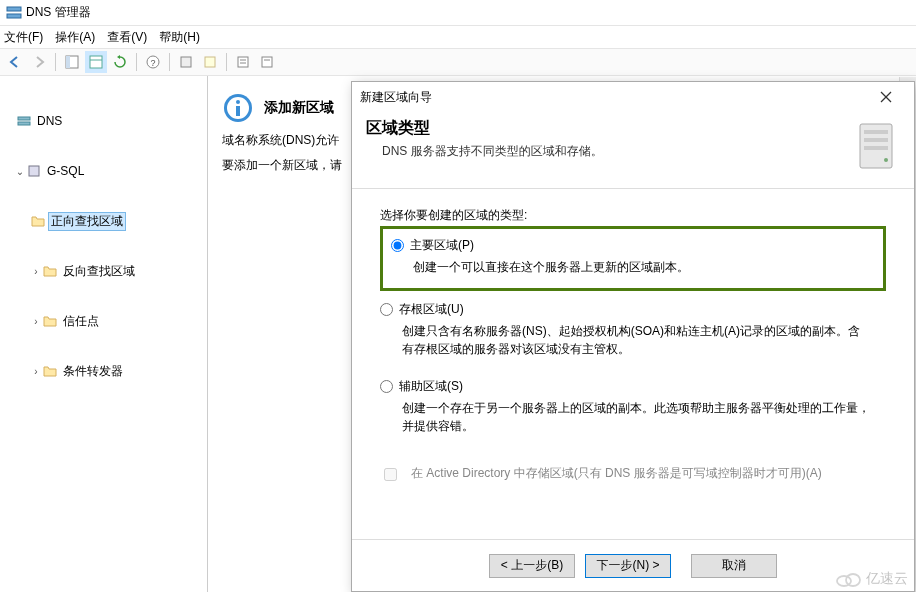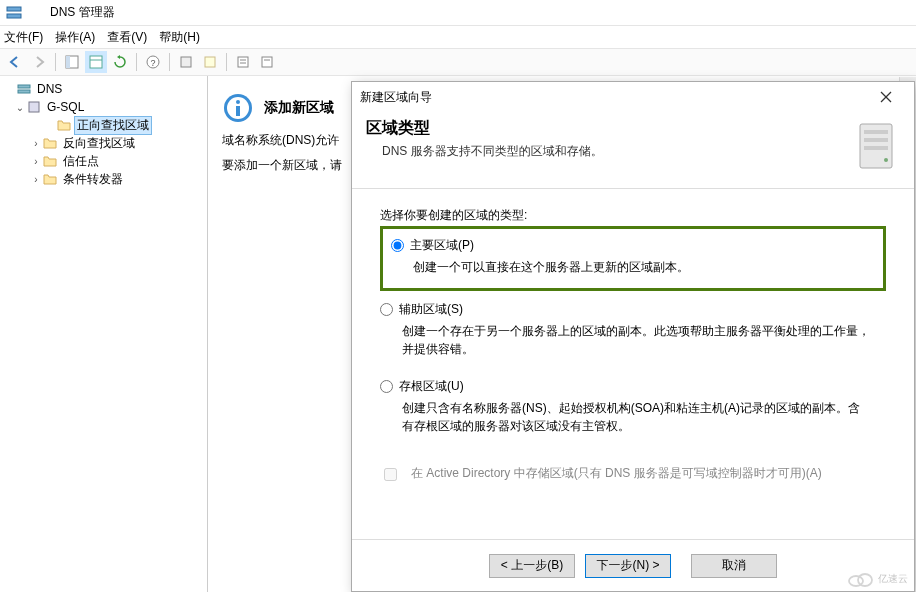--- a/index.html
+++ b/index.html
@@ -1,26 +1,26 @@
 <!DOCTYPE html>
 <html><head>
 <meta charset="utf-8">
 <style>
   * { box-sizing: border-box; font-family: "Segoe UI", Tahoma, sans-serif; }
   body { margin: 0; width: 916px; height: 592px; background: #fff; font-size: 12px; overflow: hidden; position: relative; }
-  .titlebar { height: 26px; display: flex; align-items: center; padding: 0 6px; border-bottom: 1px solid #e5e5e5; gap: 24px; }
+  .titlebar { height: 26px; display: flex; align-items: center; padding: 0 6px; border-bottom: 1px solid #e5e5e5; }
   .titlebar .app-icon { width: 16px; height: 16px; margin-right: 4px; }
   .menubar { height: 22px; display: flex; align-items: center; padding: 0 4px; gap: 12px; }
   .menubar span { cursor: default; }
   .toolbar { height: 28px; display: flex; align-items: center; padding: 0 4px; gap: 2px; border-top: 1px solid #e5e5e5; border-bottom: 1px solid #e5e5e5; background: #fafafa;}
   .toolbar .btn { width:22px; height:22px; display:flex; align-items:center; justify-content:center; border:1px solid transparent; }
   .toolbar .sep { width:1px; height:18px; background:#ccc; margin:0 3px; }
   .main { display:flex; height: calc(100% - 76px); }
   .treepanel { width:208px; border-right:1px solid #ccc; padding:4px 0; background:#fff; overflow:hidden;}
-  .tree-node { display:flex; align-items:center; height:18px; padding-left:4px; white-space:nowrap;}
+  .tree-node { display:flex; align-items:center; height:18px; padding-left:4px; white-space:nowrap;margin-top:32px;}
   .tree-node .caret { width:12px; text-align:center; color:#555; font-size:10px; cursor:pointer;}
   .tree-node .nicon { width:16px; height:16px; margin-right:2px; display:flex; align-items:center; justify-content:center; }
   .tree-node.selected .label { background:#cde8ff; border:1px solid #7ab8e8; padding:0 2px; }
   .tree-node .label { padding:0 3px; }
   .content { flex:1; padding:16px 14px; position:relative; }
   .content-header { display:flex; align-items:center; gap:10px; }
   .info-icon { width:32px; height:32px; }
   .content-header h2 { font-size:14px; font-weight:bold; margin:0; }
   .content p { margin:8px 0; }
   .scrollbar-v { position:absolute; right:0; top:77px; bottom:0; width:17px; background:#f1f1f1; border-left:1px solid #ddd;}
@@ -36,21 +36,21 @@
   .dlg-body { flex:1; padding:18px 28px 0 28px; }
   .opt-group { margin-top:10px; }
   .radio-row { display:flex; align-items:center; gap:6px; }
   input[type=radio] { margin:0; }
   .opt-desc { padding:4px 0 10px 22px; line-height:1.5; max-width:490px;}
   .highlight { border:3px solid #4d7c0f; padding:8px 8px 2px 8px; margin-top:2px; }
   .chk-row { display:flex; align-items:flex-start; gap:11px; margin-top:20px; color:#888; }
   .dlg-buttons { height:52px; border-top:1px solid #ddd; display:flex; align-items:center; justify-content:center; gap:10px; padding:0 14px; }
   .wbtn { min-width:86px; height:24px; border:1px solid #adadad; background:#e1e1e1; font-size:12px; display:flex; align-items:center; justify-content:center; cursor:pointer;}
   .wbtn.default { border:1px solid #0078d7; }
-  .watermark { position:absolute; right:8px; bottom:4px; opacity:0.35; display:flex; align-items:center; gap:4px; font-size:10px; color:#555;}
+  .watermark { position:absolute; right:8px; bottom:4px; opacity:0.35; display:flex; align-items:center; gap:4px; font-size:14px; color:#555;}
   
   svg { display:block; }
 </style>
 </head>
 <body>
 
 <div class="titlebar">
   <span class="app-icon">
     <svg width="16" height="16">
         <rect x="1" y="2" width="14" height="4" fill="#6aa6d6" stroke="#2d6aa0"></rect>
@@ -145,21 +145,21 @@
     </div>
     <div class="tree-node" style="padding-left:14px">
       <span class="caret">⌄</span>
       <span class="nicon">
           <svg width="14" height="14">
             <rect x="2" y="2" width="10" height="10" fill="#dde" stroke="#778"></rect>
           </svg>
         </span>
       <span class="label">G-SQL</span>
     </div>
-    <div class="tree-node selected" style="padding-left:44px">
+    <div class="tree-node selected" style="padding-left:18px">
       <span class="caret"></span>
       <span class="nicon">
           <svg width="14" height="14">
             <path d="M1 3h4l1 2h7v7H1z" fill="#ffe9a8" stroke="#d6b060"></path>
           </svg>
         </span>
       <span class="label">正向查找区域</span>
     </div>
     <div class="tree-node" style="padding-left:30px">
       <span class="caret">›</span>
@@ -241,31 +241,31 @@
       <div class="radio-row">
         <input type="radio" name="ztype" checked="" style="">
         <label>主要区域(P)</label>
       </div>
       <div class="opt-desc">创建一个可以直接在这个服务器上更新的区域副本。</div>
     </div>
 
     <div class="opt-group">
       <div class="radio-row">
         <input type="radio" name="ztype" style="">
-        <label>辅助区域(S)</label>
-      </div>
-      <div class="opt-desc">创建一个存在于另一个服务器上的区域的副本。此选项帮助主服务器平衡处理的工作量，并提供容错。</div>
+        <label>存根区域(U)</label>
+      </div>
+      <div class="opt-desc">创建只含有名称服务器(NS)、起始授权机构(SOA)和粘连主机(A)记录的区域的副本。含有存根区域的服务器对该区域没有主管权。</div>
     </div>
 
     <div class="opt-group">
       <div class="radio-row">
         <input type="radio" name="ztype" style="">
-        <label>存根区域(U)</label>
-      </div>
-      <div class="opt-desc">创建只含有名称服务器(NS)、起始授权机构(SOA)和粘连主机(A)记录的区域的副本。含有存根区域的服务器对该区域没有主管权。</div>
+        <label>辅助区域(S)</label>
+      </div>
+      <div class="opt-desc">创建一个存在于另一个服务器上的区域的副本。此选项帮助主服务器平衡处理的工作量，并提供容错。</div>
     </div>
 
     <div class="chk-row">
       <input type="checkbox" disabled="" style="">
       <label>在 Active Directory 中存储区域(只有 DNS 服务器是可写域控制器时才可用)(A)</label>
     </div>
   </div>
   <div class="dlg-buttons">
     <div class="wbtn">
         <span>&lt; 上一步(B)</span>

